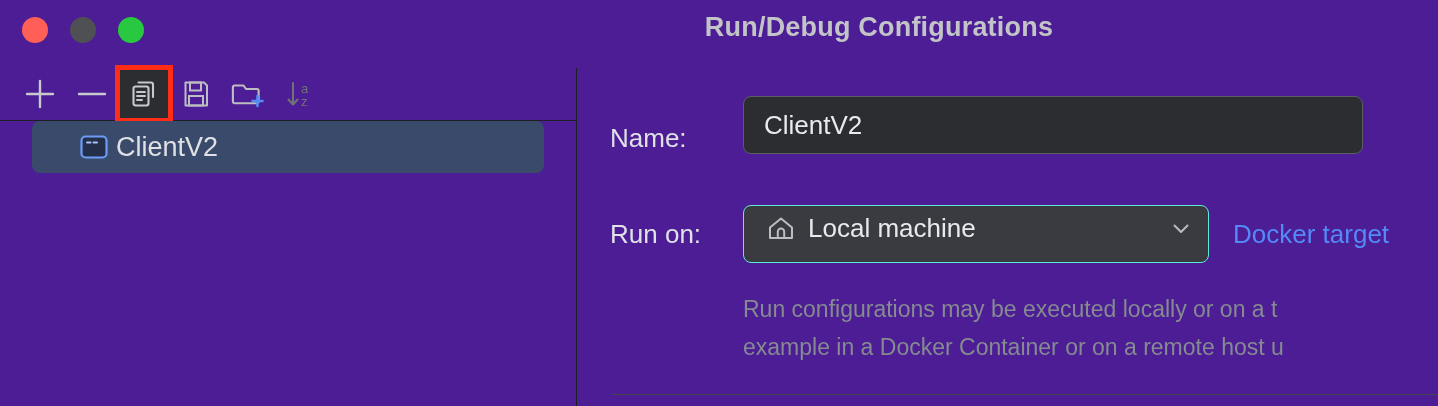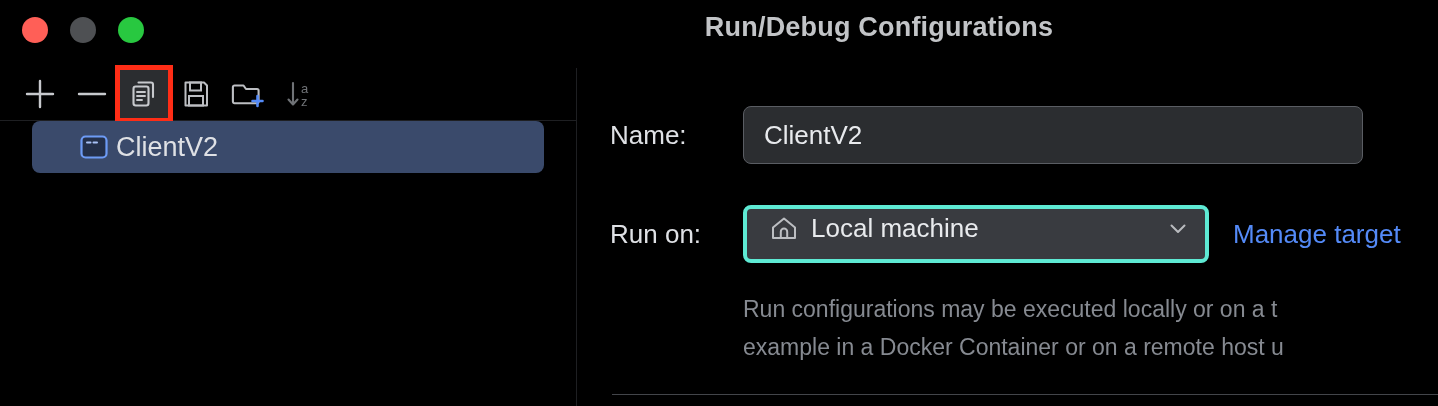--- a/index.html
+++ b/index.html
@@ -4,21 +4,21 @@
 <style>
   html, body {
     margin: 0;
     padding: 0;
     background: #2b2d30;
   }
   #app {
     position: relative;
     width: 1438px;
     height: 406px;
-    background: #000000;
+    background: #4c1d95;
     overflow: hidden;
     font-family: "Liberation Sans", sans-serif;
     color: #dfe1e5;
     -webkit-font-smoothing: antialiased;
   }
 
   
   #titlebar {
     position: absolute;
     left: 0; top: 0;
@@ -158,21 +158,21 @@
   .form-row {
     position: absolute;
     display: flex;
     align-items: center;
     white-space: nowrap;
   }
   .form-label {
     font-size: 26px;
     color: #dfe1e5;
   }
-  #row-name  { left: 33px; top: 38px; }
+  #row-name  { left: 33px; top: 28px; align-items: flex-end; }
   #row-runon { left: 33px; top: 137px; justify-content: center; }
 
   #name-label  { width: 133px; }
   #run-on-label{ width: 133px; }
 
   #name-input {
     width: 620px;
     height: 58px;
     background: #2b2d30;
     border: 1px solid #5a5d63;
@@ -182,21 +182,21 @@
     padding-left: 20px;
     box-sizing: border-box;
     font-size: 26px;
     color: #e8eaed;
   }
 
   #runon-select {
     width: 466px;
     height: 58px;
     background: #393b40;
-    border: 4px solid #5eead4;
+    border: 1px solid #5eead4;
     border-radius: 8px;
     display: flex;
     align-items: center;
     padding: 0 14px 12px 22px;
     box-sizing: border-box;
     position: relative;
   }
   #runon-value {
     font-size: 26px;
     color: #e8eaed;
@@ -323,21 +323,21 @@
           </svg>
         </span>
         <span id="runon-value">Local machine</span>
         <span>
           <svg width="26" height="26" viewBox="0 0 26 26" style="display:block">
             <path d="M6.5 10.5 L13 17 L19.5 10.5" fill="none" stroke="#b9bbbf" stroke-width="2" stroke-linecap="round" stroke-linejoin="round"></path>
           </svg>
         </span>
       </div>
 
-      <span id="manage-targets">Manage target</span>
+      <span id="manage-targets">Docker target</span>
     </div>
 
     <div id="help-text">
       <div>Run configurations may be executed locally or on a t</div>
       <div>example in a Docker Container or on a remote host u</div>
     </div>
 
   </div>
 
 </div>

